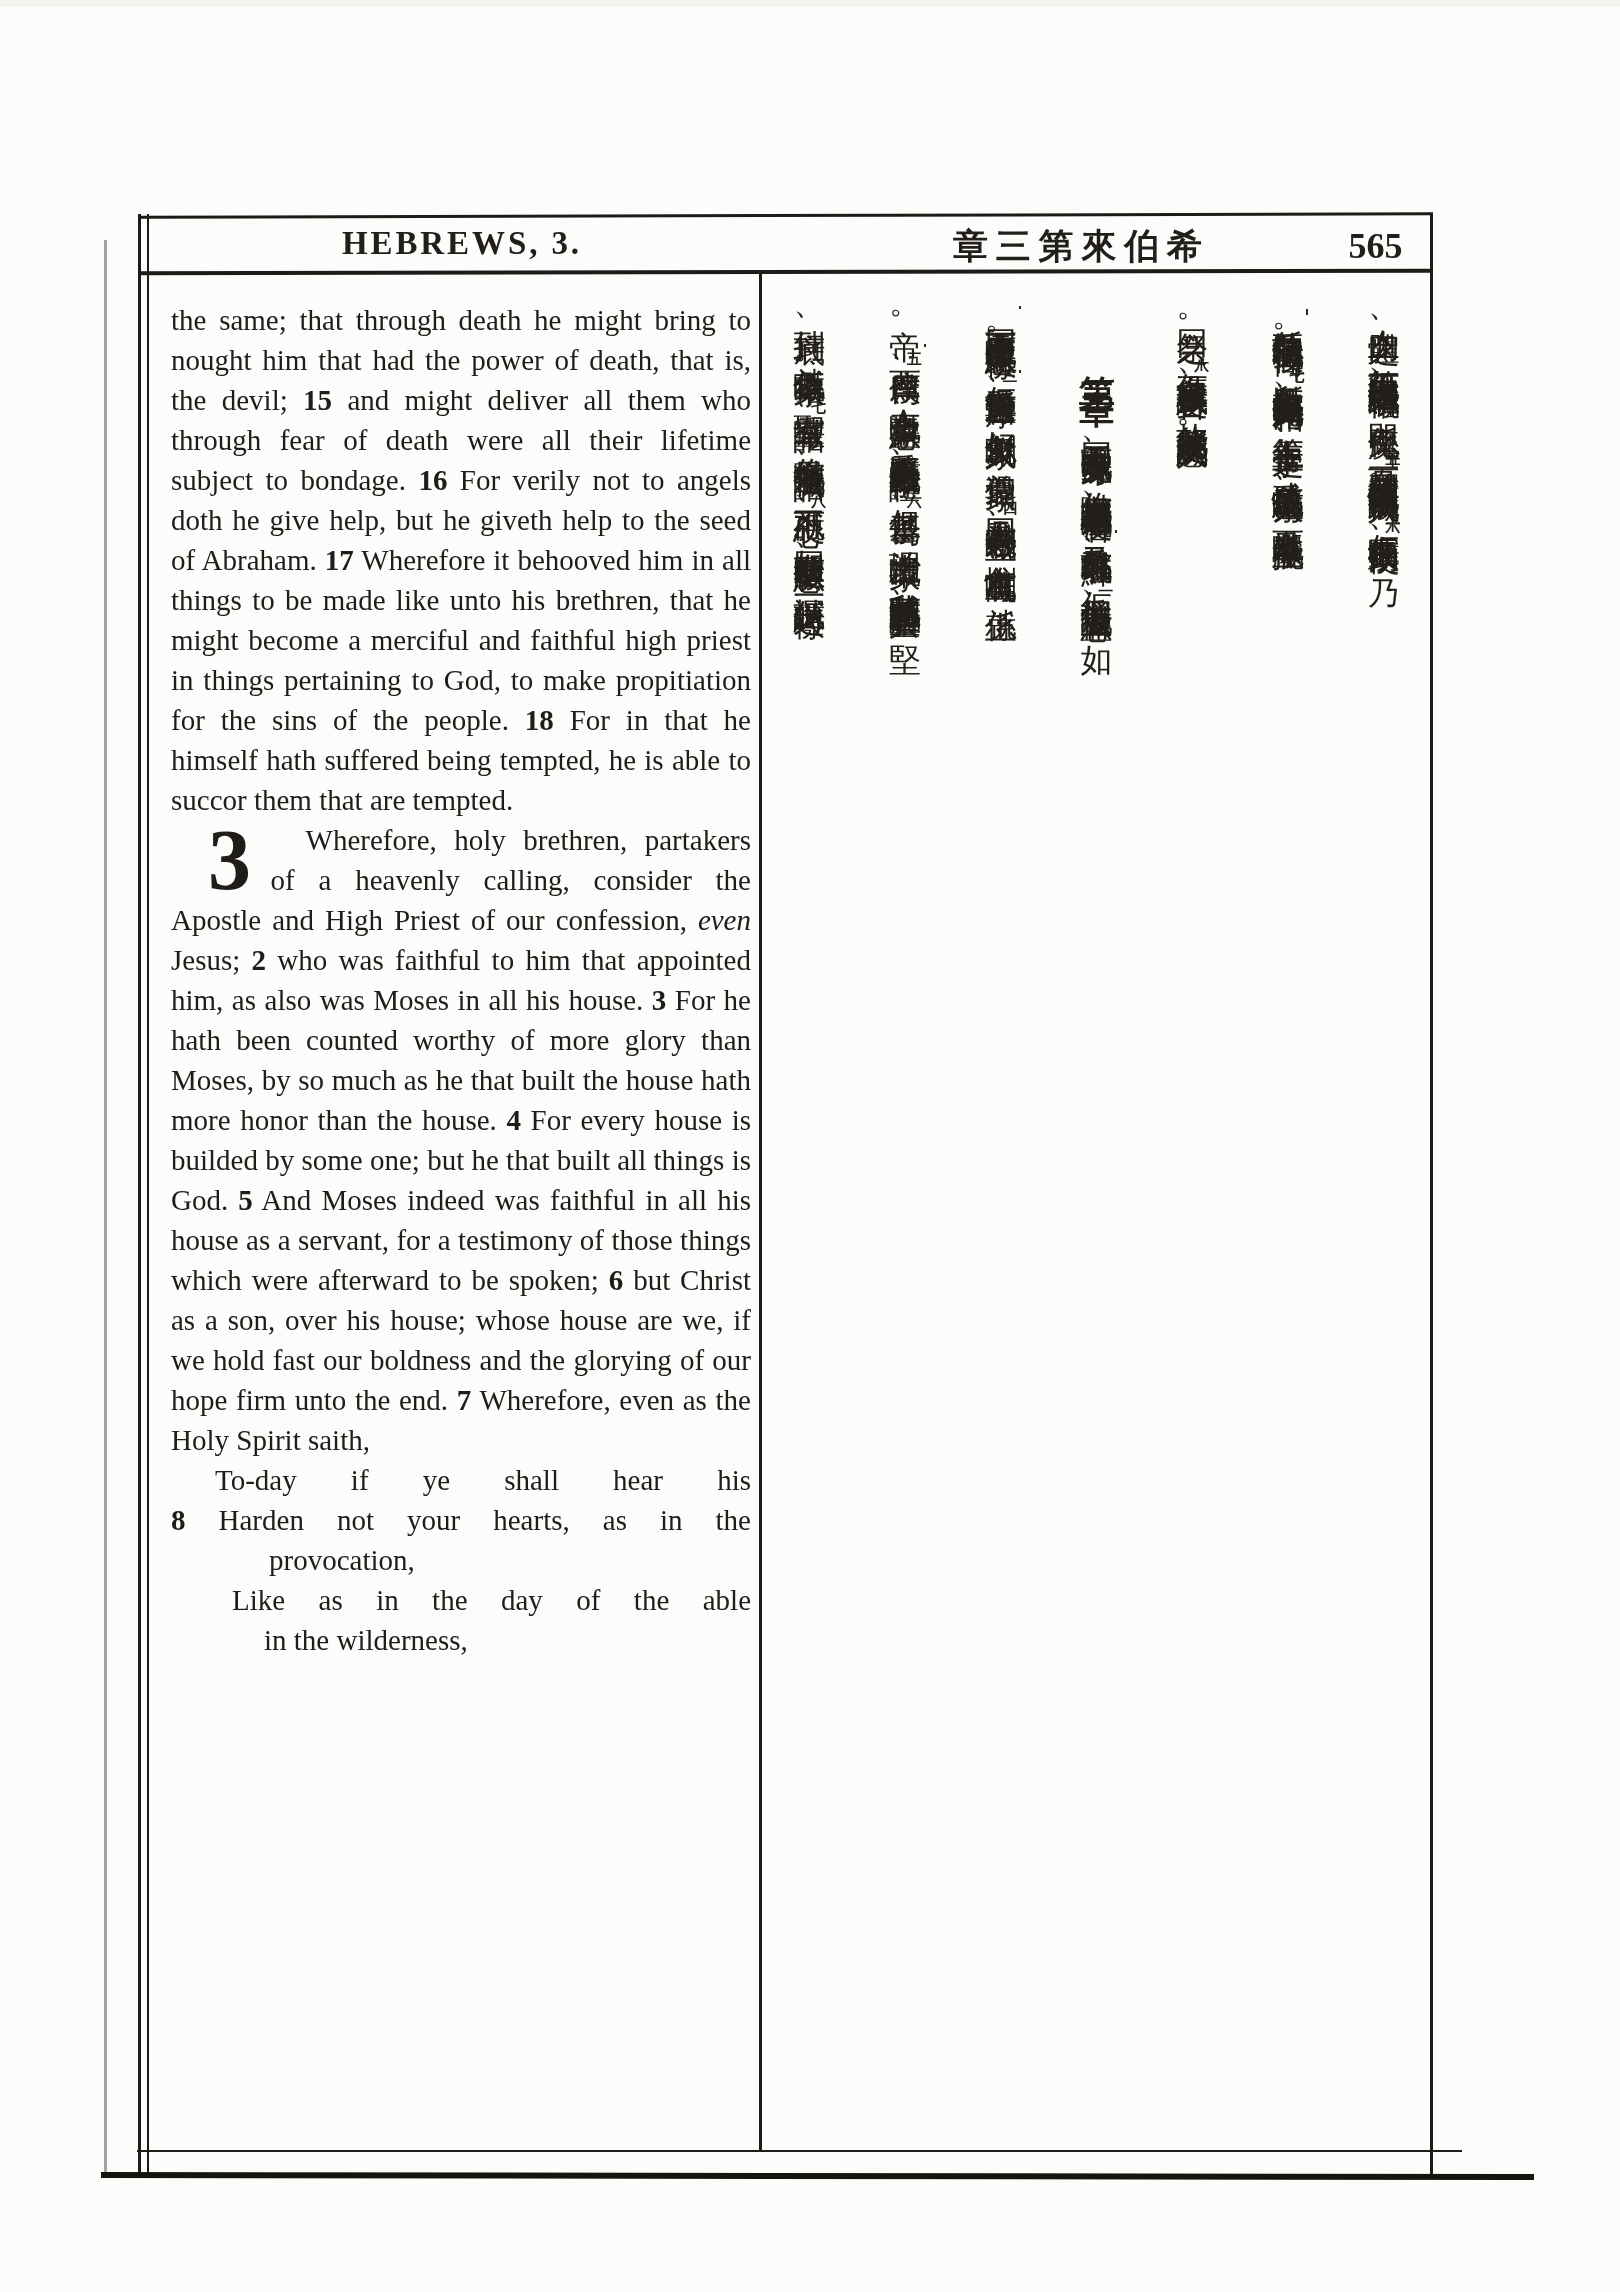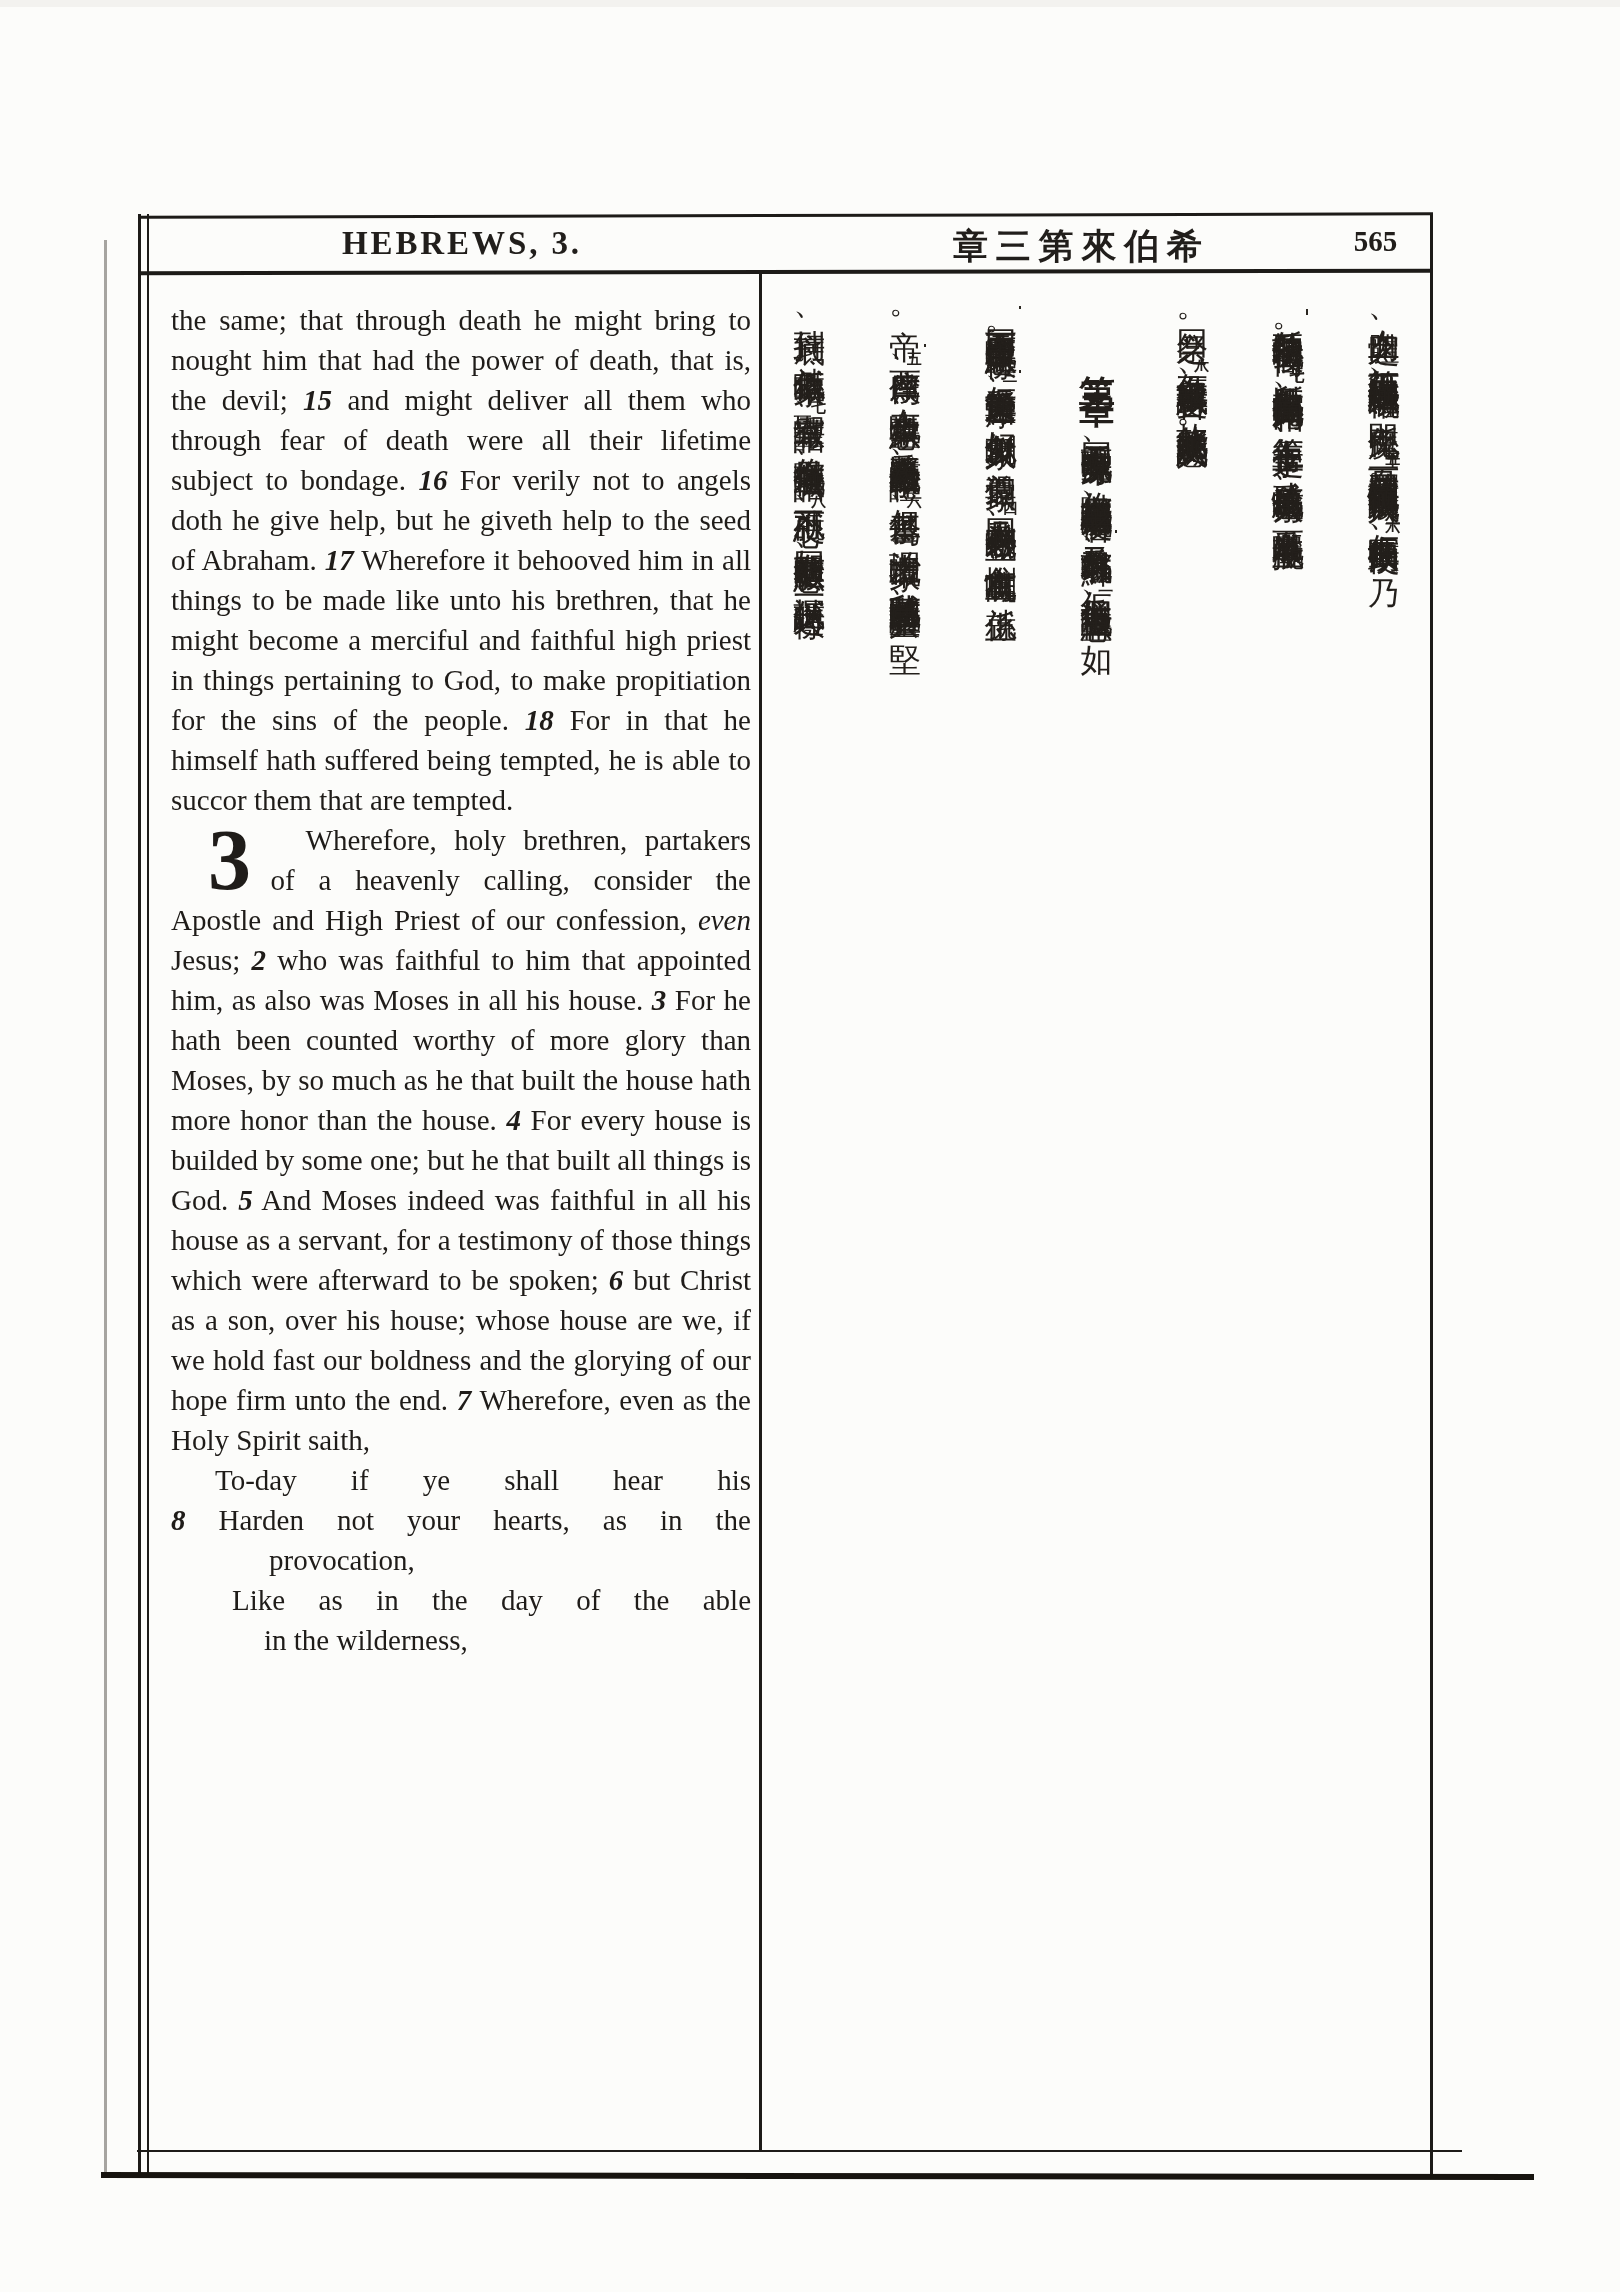--- a/index.html
+++ b/index.html
@@ -17,26 +17,26 @@
   .header-bottom-line{position:absolute;left:138px;top:263px;width:1295px;height:3.9px;background:#1d1b18;transform:rotate(-0.12deg);}
   .divider{position:absolute;left:759px;top:267px;width:2.9px;height:1876px;background:#1d1b18;}
   .bottom-thin{position:absolute;left:137px;top:2143px;width:1325px;height:2px;background:#1d1b18;}
   .bottom-thick{position:absolute;left:101px;top:2166px;width:1433px;height:5.9px;background:#17140f;transform:rotate(0.08deg);}
   
   .h-eng{position:absolute;left:172px;top:218px;width:580px;text-align:center;
     font-size:33px;letter-spacing:2.9px;font-weight:600;}
   .h-chi{position:absolute;left:953px;top:216px;width:235px;text-align:center;
     font-size:35px;letter-spacing:7.8px;font-weight:600;white-space:nowrap;}
   .h-page{position:absolute;left:1341px;top:218px;width:69px;text-align:center;
-    font-size:29px;font-weight:600;}
+    font-size:36px;font-weight:600;}
   
   .english{position:absolute;left:171px;top:293px;width:580px;
     font-size:29px;line-height:40px;text-align:justify;color:#1f1c19;}
   .english p{margin:0;}
-  .english b{font-weight:700;font-style:italic;}
+  .english b{font-weight:700;}
   .dropcap{float:left;font-size:86px;line-height:65px;font-weight:700;
     margin:7.8px 19.6px 0 2px;}
   .chap-par{text-indent:35px;}
   .poem-line{margin:0;text-align:left;}
   .poem-line.justify{text-align:justify;text-align-last:justify;}
   
   .chinese{position:absolute;left:762px;top:297px;width:670px;height:1841px;
     display:flex;flex-direction:row-reverse;}
   .ccol{flex:1;display:flex;justify-content:center;}
   .cline{writing-mode:vertical-rl;text-orientation:upright;

